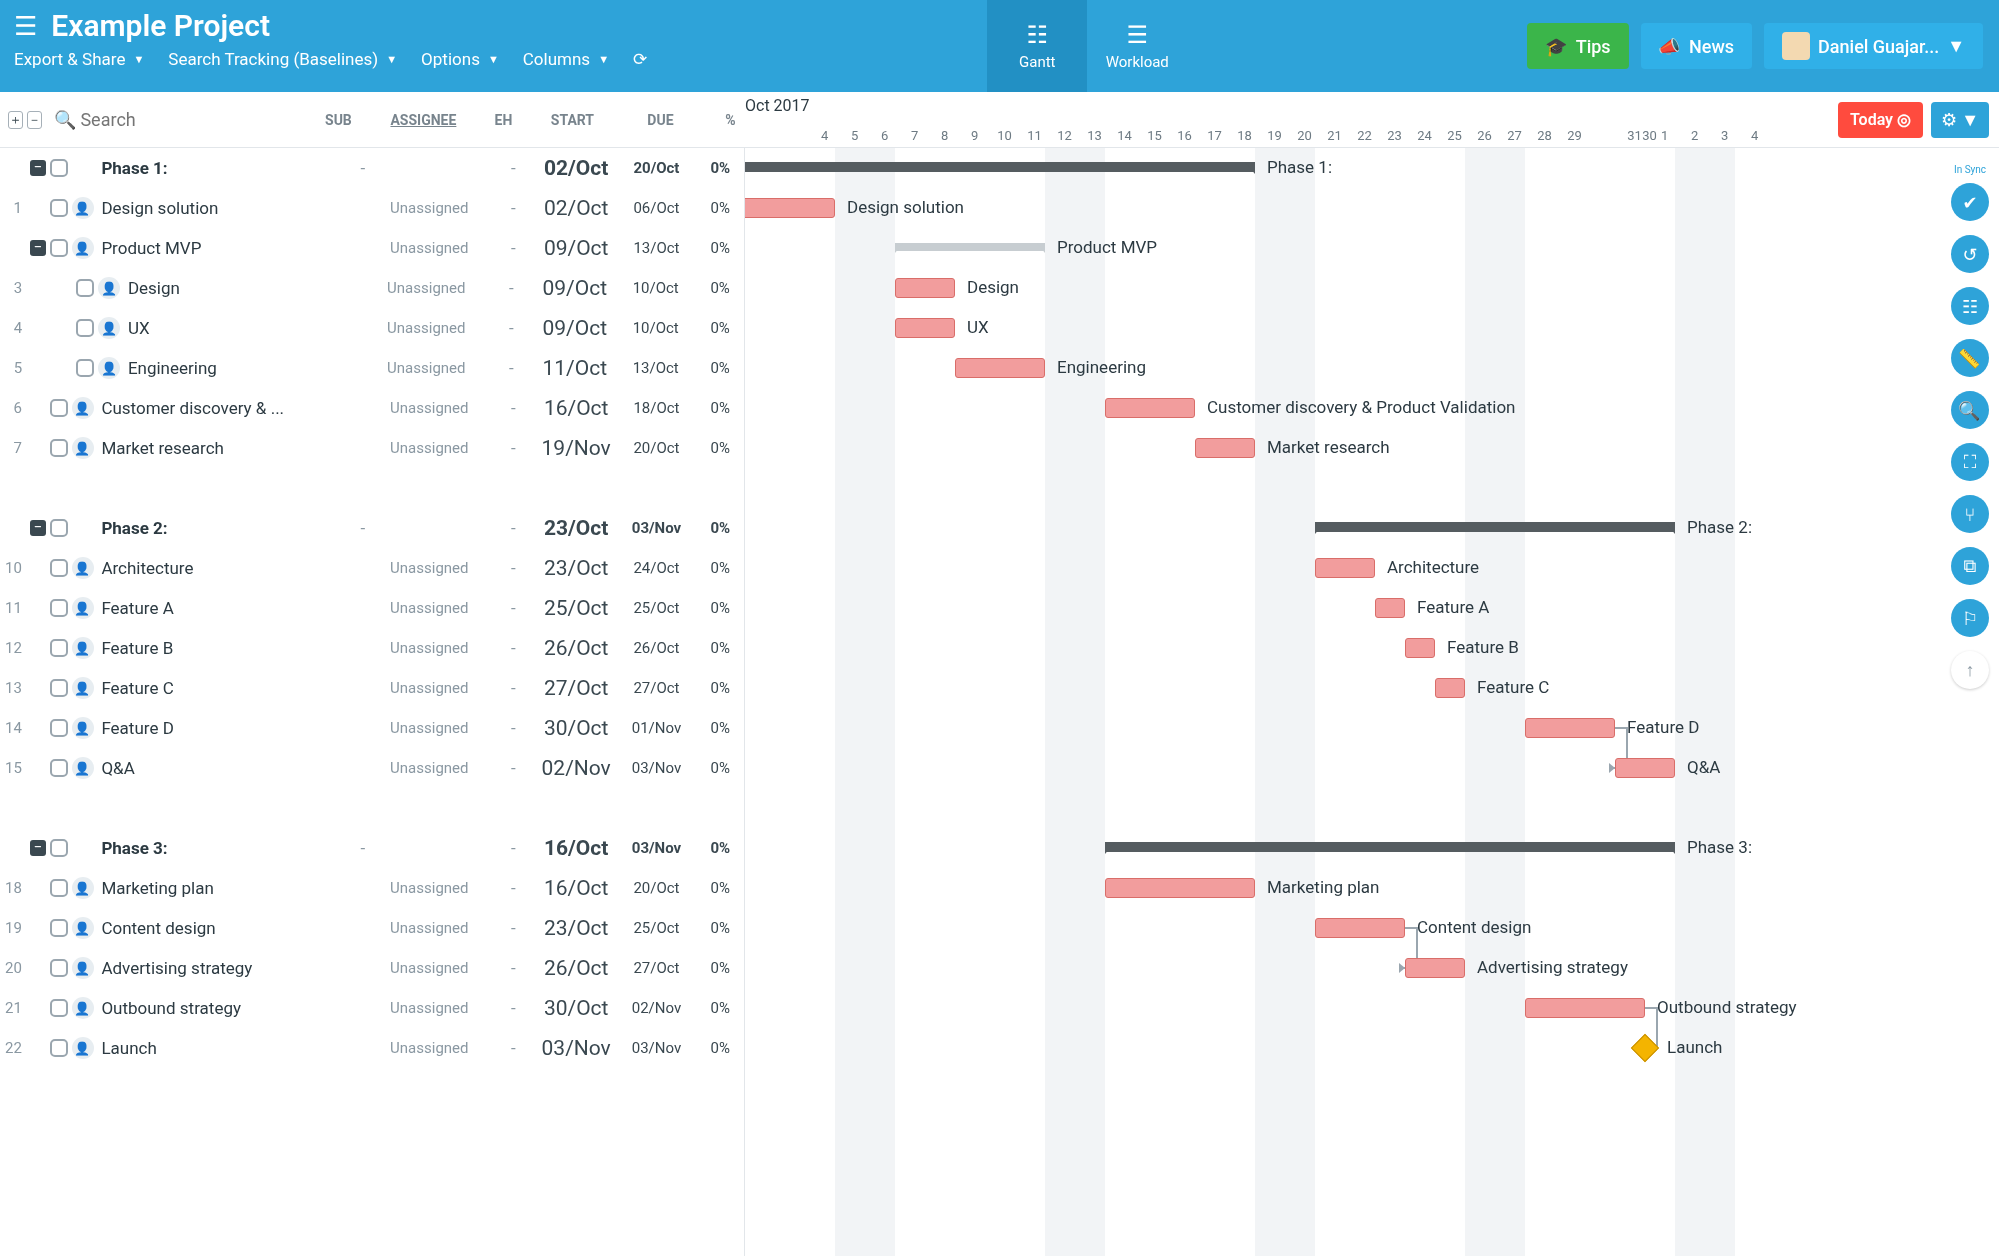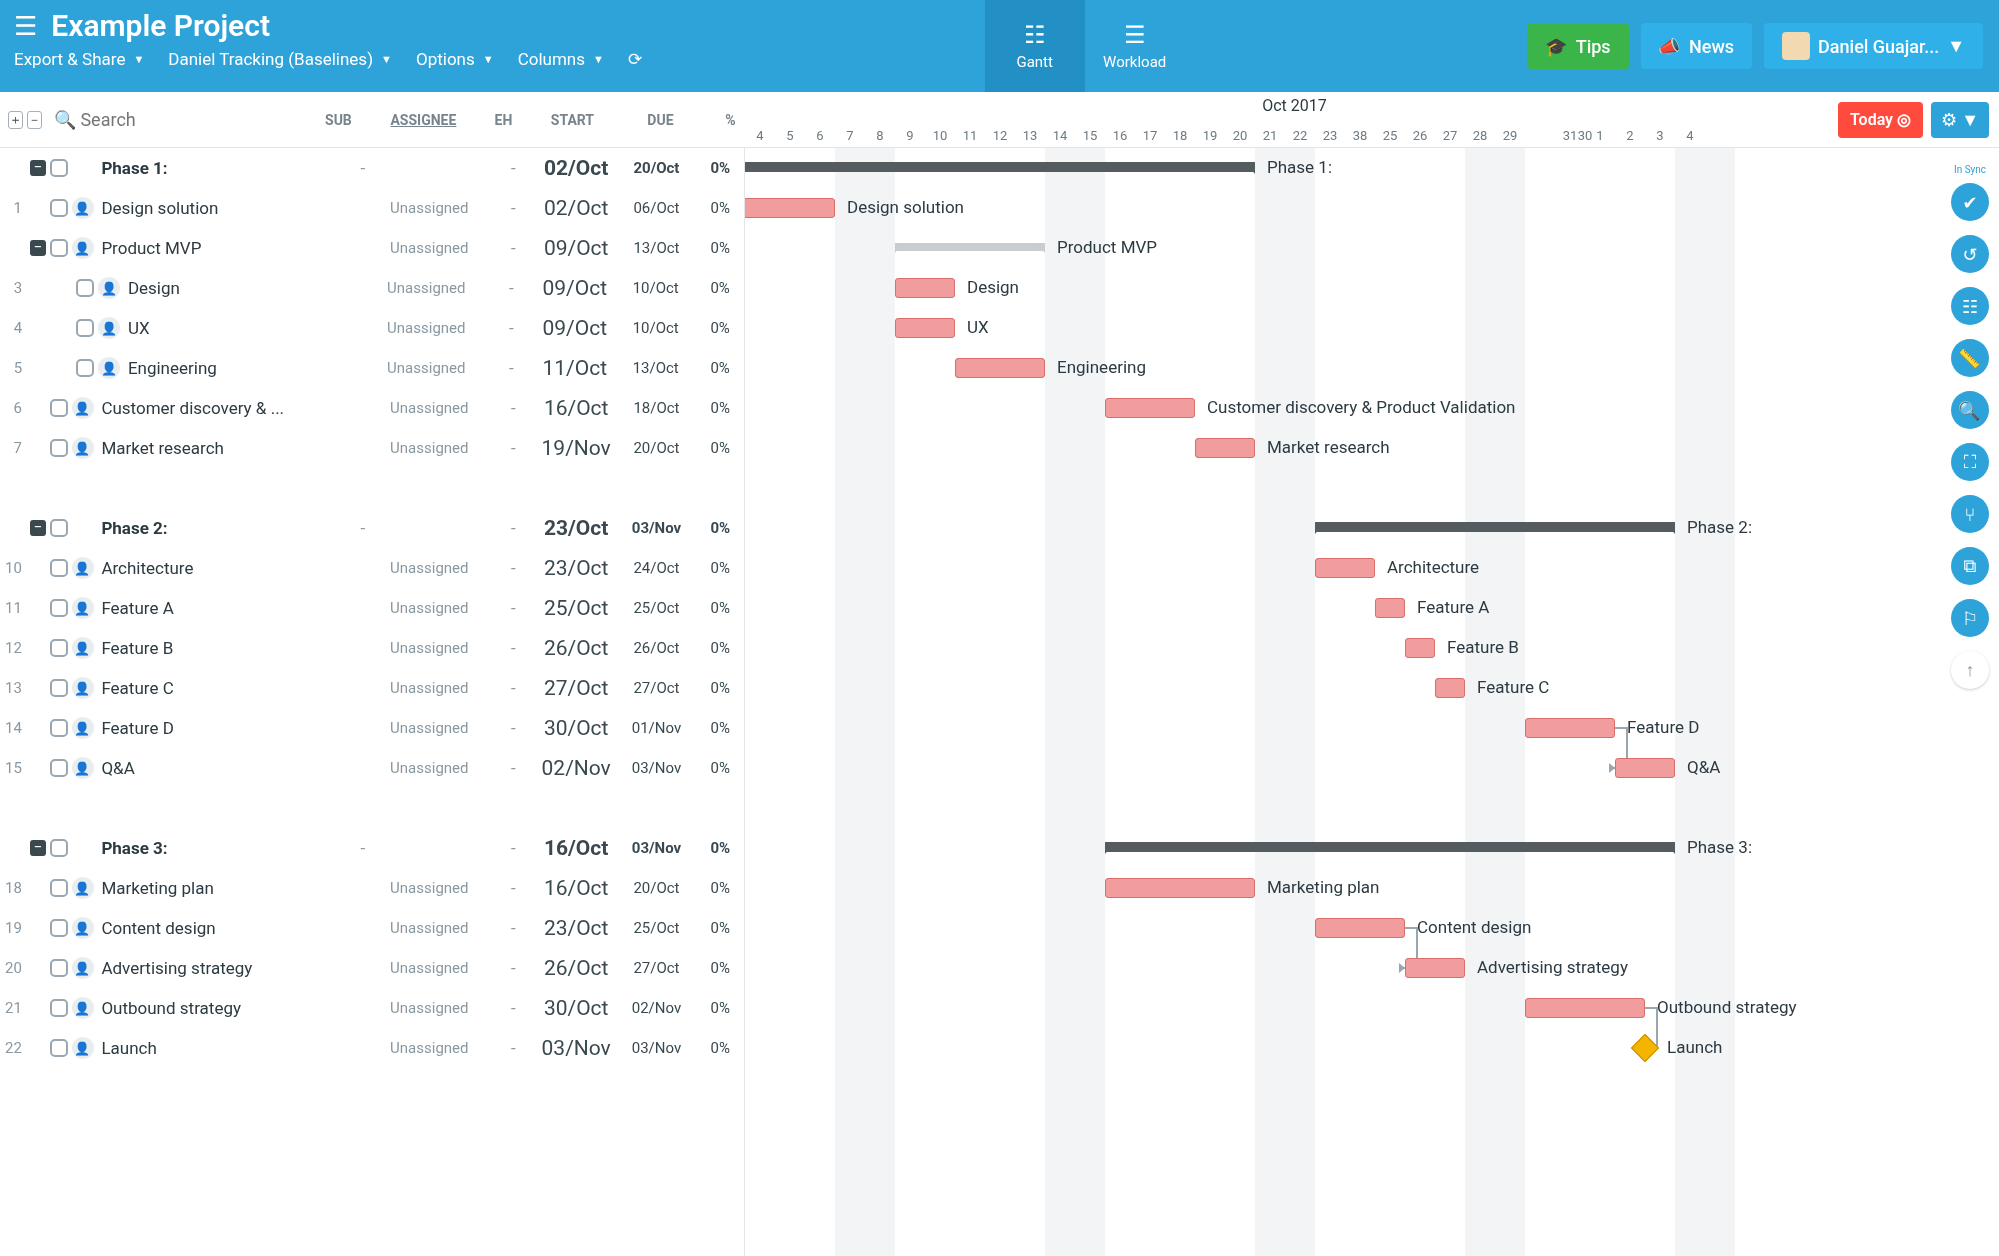--- a/index.html
+++ b/index.html
@@ -30,21 +30,21 @@
 
 .header { height:56px; border-bottom:1px solid #e2e6ea; display:flex; align-items:center; background:#fff; }
 .left-head { width:745px; display:flex; align-items:center; height:100%; padding-left:8px; }
 .exp-btn { width:18px; height:18px; border:1px solid #a6b0b8; border-radius:3px; display:flex; align-items:center; justify-content:center; font-size:13px; color:#3a4850; margin-right:4px; cursor:pointer; background:#fff;}
 .search-ico { color:#8a98a2; font-size:18px; margin:0 4px 0 8px; }
 .search-in { border:none; outline:none; font-size:18px; color:#888; flex:0 0 140px; }
 .col-heads { display:flex; margin-left:auto; font-size:14px; font-weight:700; color:#78848d; }
 .col-heads div { text-align:center; }
 .col-sub{width:60px;} .col-ass{width:110px;text-decoration:underline;} .col-eh{width:50px;} .col-start{width:88px;} .col-due{width:88px;} .col-pct{width:52px;}
 
-.timeline-head { flex:1; position:relative; height:100%; display:flex; flex-direction:column;justify-content:space-between; }
+.timeline-head { flex:1; position:relative; height:100%; display:flex; flex-direction:row;justify-content:space-between; }
 .month-lbl { text-align:center; font-size:16px; color:#2c3a42; padding-top:4px; }
 .day-row { flex:1; position:relative; }
 .day-cell { position:absolute; top:0; bottom:0; display:flex; align-items:flex-end; justify-content:center; font-size:13px; color:#6d7a83; padding-bottom:4px; }
 
 .right-head { width:155px; display:flex; align-items:center; justify-content:flex-end; gap:8px; padding-right:10px; }
 .today-btn { background:#ff4b3e; color:#fff; height:36px; padding:0 12px; border-radius:4px; font-size:16px; font-weight:600; display:flex; align-items:center; gap:4px; cursor:pointer;}
 .gear-btn { background:#2ea3d9; color:#fff; height:36px; padding:0 10px; border-radius:4px; display:flex; align-items:center; gap:4px; cursor:pointer;}
 
 
 .body { position:relative; display:flex; height:calc(100% - 92px - 56px); }
@@ -100,21 +100,21 @@
     <div class="ham-title">
       <span class="ham">☰</span>
       <span class="title">Example Project</span>
     </div>
     <div class="menu-row">
       <span class="mitem">
           <span>Export &amp; Share</span>
           <span class="caret">▼</span>
         </span>
       <span class="mitem">
-          <span>Daniel Tracking (Baselines)</span>
+          <span>Search Tracking (Baselines)</span>
           <span class="caret">▼</span>
         </span>
       <span class="mitem">
           <span>Options</span>
           <span class="caret">▼</span>
         </span>
       <span class="mitem">
           <span>Columns</span>
           <span class="caret">▼</span>
         </span>
@@ -179,21 +179,21 @@
         <div class="day-cell" style="left: 300px; width: 30px;">14</div>
         <div class="day-cell" style="left: 330px; width: 30px;">15</div>
         <div class="day-cell" style="left: 360px; width: 30px;">16</div>
         <div class="day-cell" style="left: 390px; width: 30px;">17</div>
         <div class="day-cell" style="left: 420px; width: 30px;">18</div>
         <div class="day-cell" style="left: 450px; width: 30px;">19</div>
         <div class="day-cell" style="left: 480px; width: 30px;">20</div>
         <div class="day-cell" style="left: 510px; width: 30px;">21</div>
         <div class="day-cell" style="left: 540px; width: 30px;">22</div>
         <div class="day-cell" style="left: 570px; width: 30px;">23</div>
-        <div class="day-cell" style="left: 600px; width: 30px;">38</div>
+        <div class="day-cell" style="left: 600px; width: 30px;">24</div>
         <div class="day-cell" style="left: 630px; width: 30px;">25</div>
         <div class="day-cell" style="left: 660px; width: 30px;">26</div>
         <div class="day-cell" style="left: 690px; width: 30px;">27</div>
         <div class="day-cell" style="left: 720px; width: 30px;">28</div>
         <div class="day-cell" style="left: 750px; width: 30px;">29</div>
         <div class="day-cell" style="left: 825px; width: 30px;">30</div>
         <div class="day-cell" style="left: 810px; width: 30px;">31</div>
         <div class="day-cell" style="left: 840px; width: 30px;">1</div>
         <div class="day-cell" style="left: 870px; width: 30px;">2</div>
         <div class="day-cell" style="left: 900px; width: 30px;">3</div>

